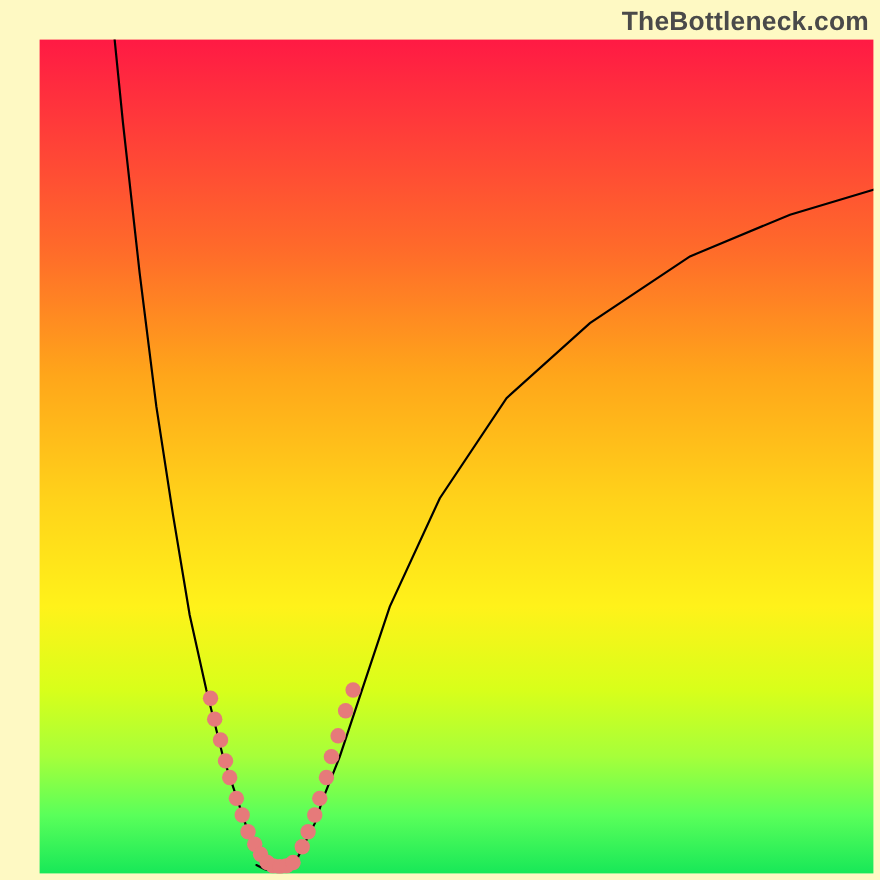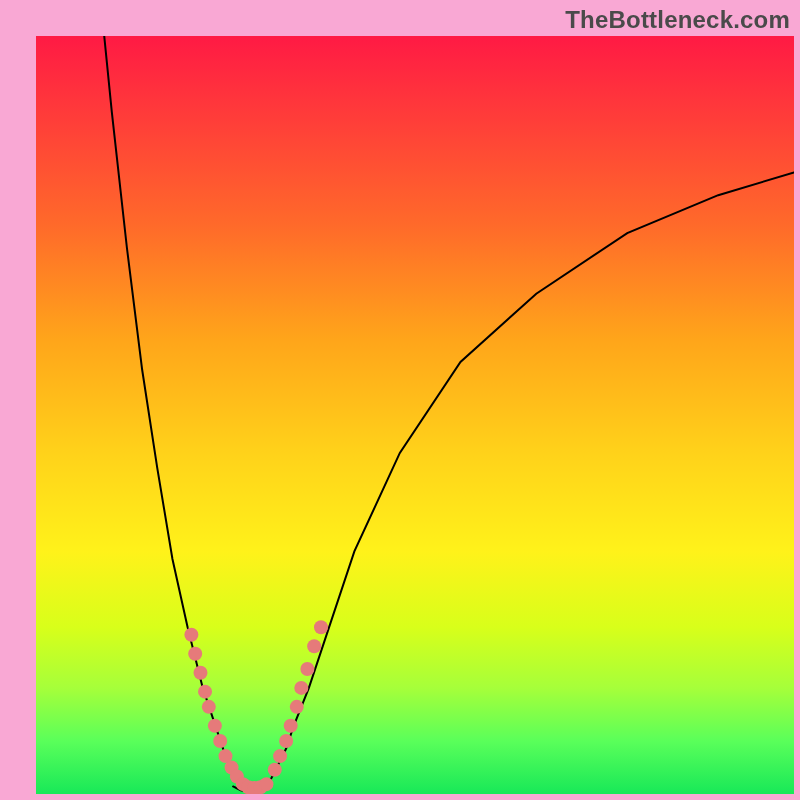--- a/index.html
+++ b/index.html
@@ -10,21 +10,21 @@
     overflow: hidden;
     background: #000;
     font-family: Arial, Helvetica, sans-serif;
   }
   .frame {
     position: absolute;
     left: 0;
     top: 0;
     width: 800px;
     height: 800px;
-    background: #f9a8d4;
+    background: #fef9c3;
   }
   .plot-area {
     position: absolute;
     left: 36px;
     top: 36px;
     width: 758px;
     height: 758px;
     
     background: linear-gradient(to bottom,
       #ff1a44 0%,

